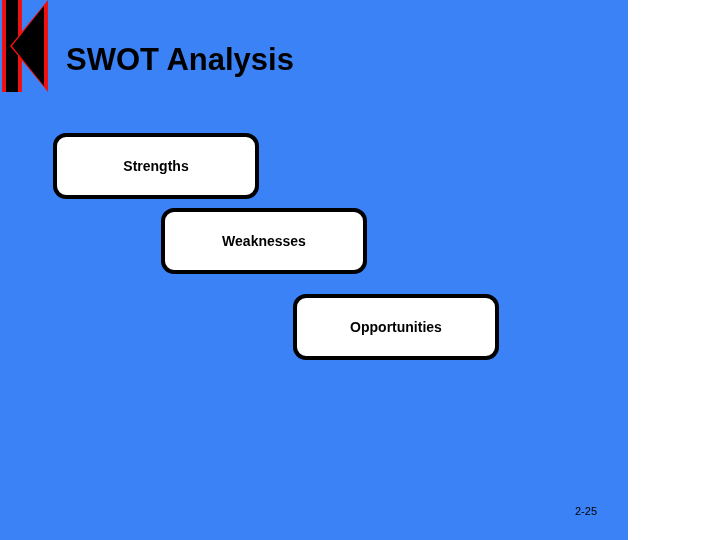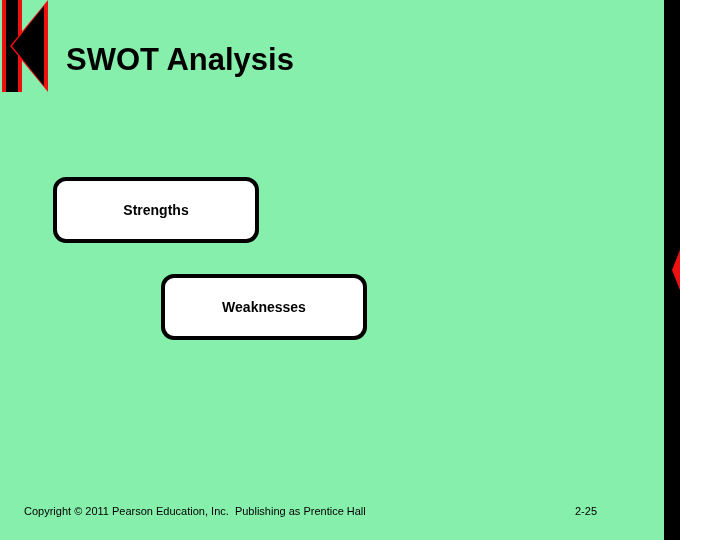--- a/index.html
+++ b/index.html
@@ -5,23 +5,23 @@
   html, body {
     margin: 0;
     padding: 0;
     background: #ffffff;
   }
   body {
     font-family: "Liberation Sans", sans-serif;
   }
   #slide {
     position: relative;
-    width: 680px;
+    width: 628px;
     height: 540px;
-    background: #86efac;
+    background: #3b82f6;
     overflow: hidden;
   }
 
   
   .right-band {
     position: absolute;
     top: 0;
     left: 664px;
     width: 56px;
     height: 540px;
@@ -63,31 +63,30 @@
     position: absolute;
     box-sizing: border-box;
     width: 206px;
     height: 66px;
     background: #ffffff;
     border: 4px solid #000000;
     border-radius: 13px;
     display: flex;
     align-items: center;
     justify-content: center;
-    margin-top: 44px;
   }
   .swot-box .swot-label {
     font-size: 14px;
     font-weight: bold;
     color: #000000;
     line-height: 1;
     text-align: center;
   }
   .box-0 { left: 53px;  top: 133px; }
-  .box-1 { left: 161px; top: 230px; }
+  .box-1 { left: 161px; top: 208px; }
   .box-2 { left: 293px; top: 294px; }
   .box-3 { left: 395px; top: 373px; }
 
   
   .footer-copyright {
     position: absolute;
     left: 24px;
     top: 506px;
     font-size: 11px;
     color: #000000;
@@ -128,19 +127,21 @@
   <div class="slide-title">SWOT Analysis</div>
 
   <div class="swot-box box-0">
     <span class="swot-label">Strengths</span>
   </div>
 
   <div class="swot-box box-1">
     <span class="swot-label">Weaknesses</span>
   </div>
 
+  <div class="swot-box box-2">
+    <span class="swot-label">Opportunities</span>
+  </div>
 
 
-  <div class="footer-copyright">Copyright © 2011 Pearson Education, Inc.  Publishing as Prentice Hall</div>
 
   <div class="footer-pagenum">2-25</div>
 
 </div>
 
 </body></html>

